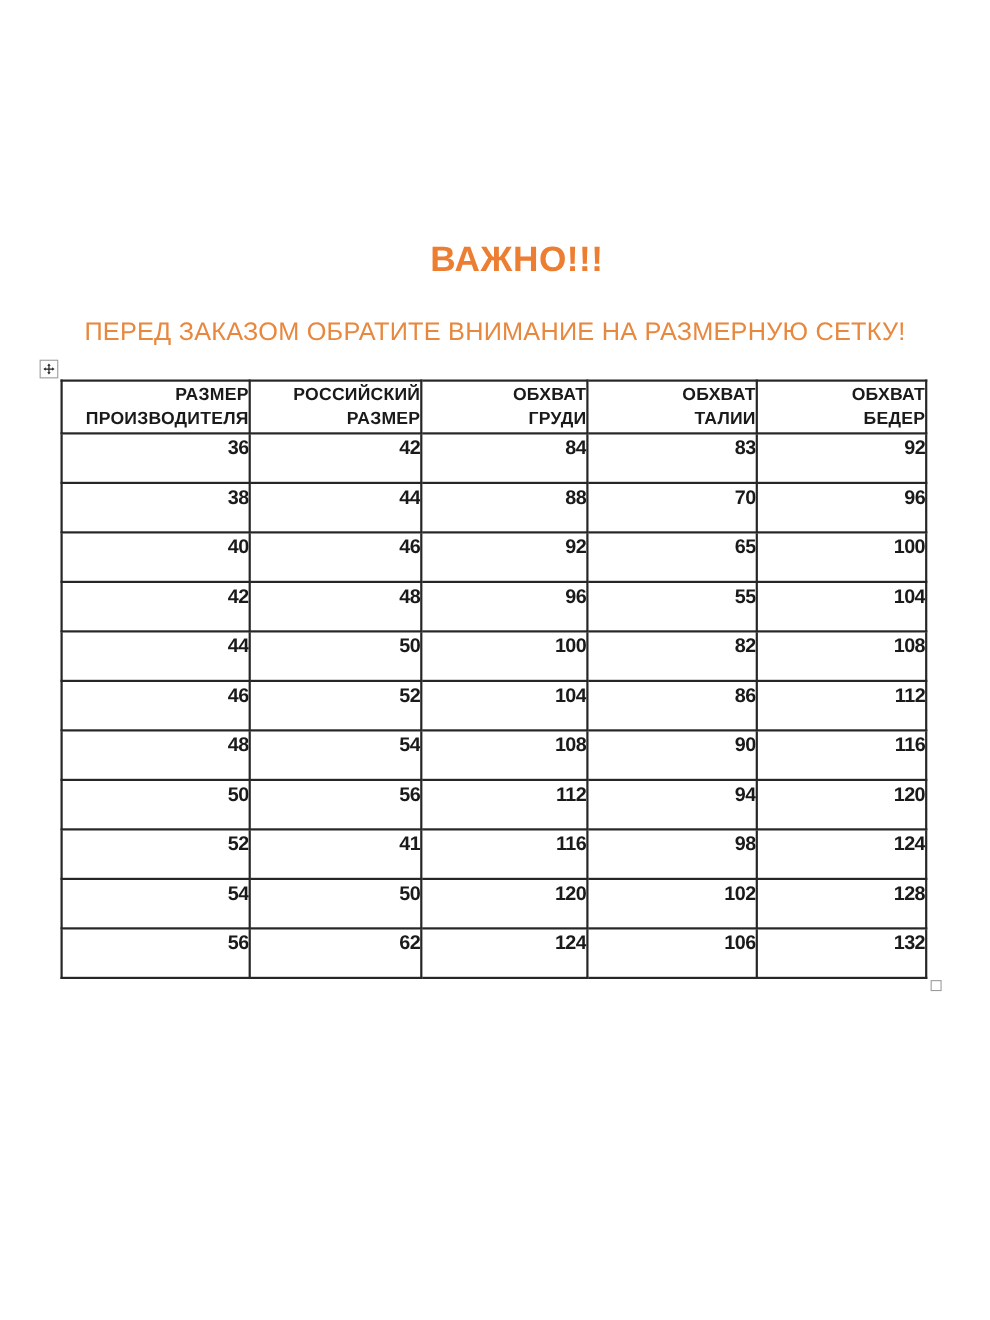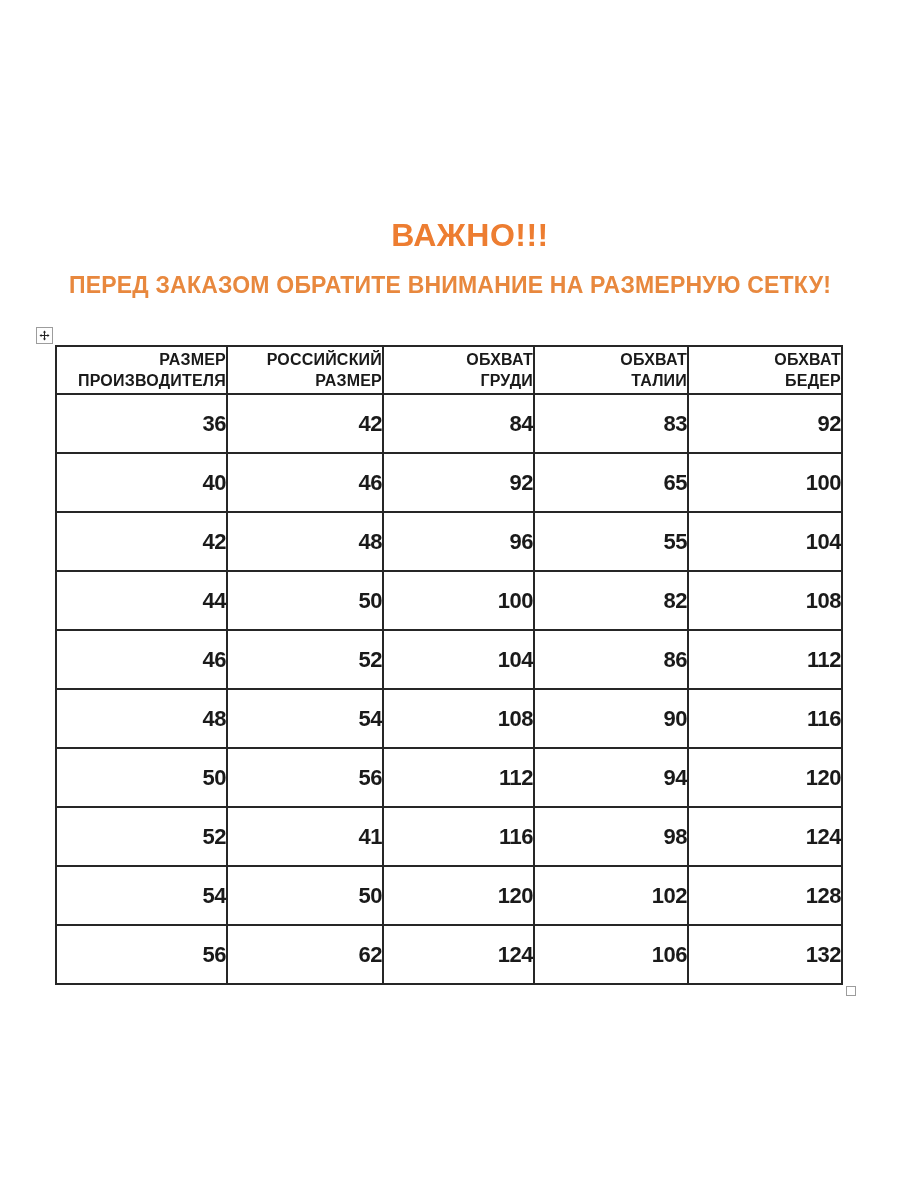--- a/index.html
+++ b/index.html
@@ -21,26 +21,26 @@
     left: 40px;
     right: 0;
     text-align: center;
     font-size: 32px;
     font-weight: bold;
     letter-spacing: 0.5px;
     color: var(--accent, #ED7D31);
   }
   .subtitle {
     position: absolute;
-    top: 272px;
+    top: 288px;
     left: 0;
     right: 0;
     text-align: center;
     font-size: 23px;
-    font-weight: bold;
+    font-weight: normal;
     letter-spacing: 0.2px;
     color: var(--accent_subtitle, #E8883E);
   }
   .table-area {
     position: absolute;
     left: 55px;
     top: 345px;
     width: 786px;
   }
   table.size-table {
@@ -59,24 +59,24 @@
   .size-table th {
     height: 46px;
     font-size: 16px;
     line-height: 1.32;
     vertical-align: middle;
     white-space: pre-line;
     letter-spacing: 0.2px;
   }
   .size-table td {
     height: 41px;
-    font-size: 22px;
+    font-size: 18px;
     line-height: 1.15;
     vertical-align: top;
-    padding-top: 16px;
+    padding-top: 2px;
     letter-spacing: -0.5px;
   }
   .move-handle {
     position: absolute;
     left: -19px;
     top: -18px;
     width: 17px;
     height: 17px;
     box-sizing: border-box;
     border: 1px solid var(--handle_border, #9C9C9C);
@@ -139,20 +139,27 @@
       </thead>
       <tbody>
         <tr>
           <td>36</td>
           <td>42</td>
           <td>84</td>
           <td>83</td>
           <td>92</td>
         </tr>
         <tr>
+          <td>38</td>
+          <td>44</td>
+          <td>88</td>
+          <td>70</td>
+          <td>96</td>
+        </tr>
+        <tr>
           <td>40</td>
           <td>46</td>
           <td>92</td>
           <td>65</td>
           <td>100</td>
         </tr>
         <tr>
           <td>42</td>
           <td>48</td>
           <td>96</td>

